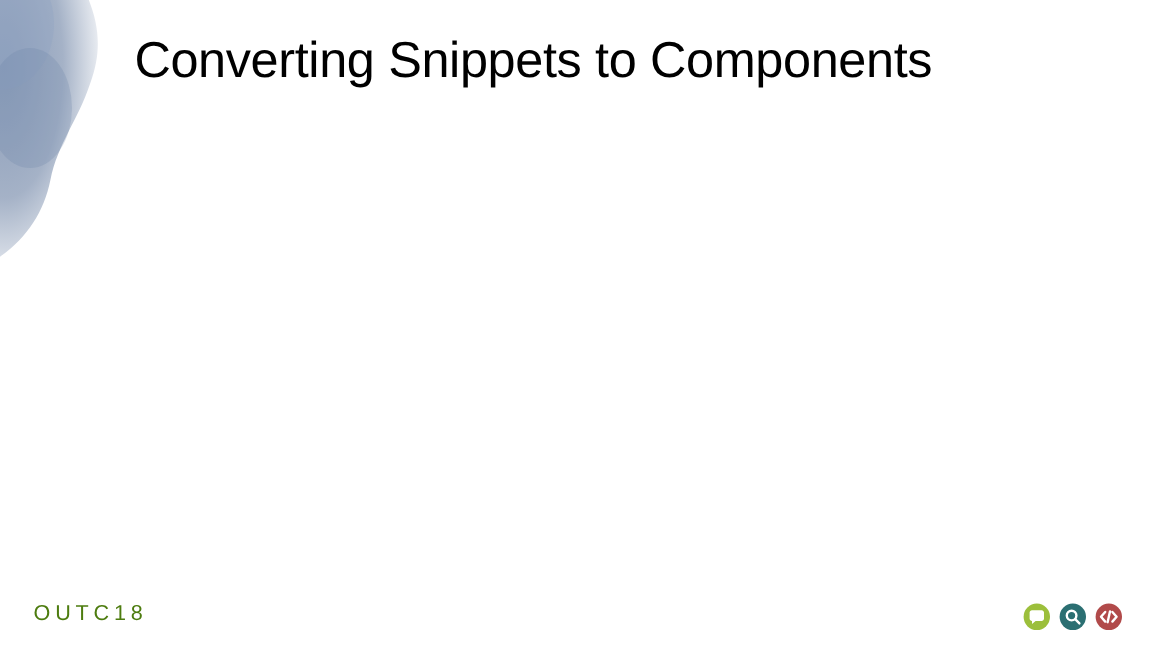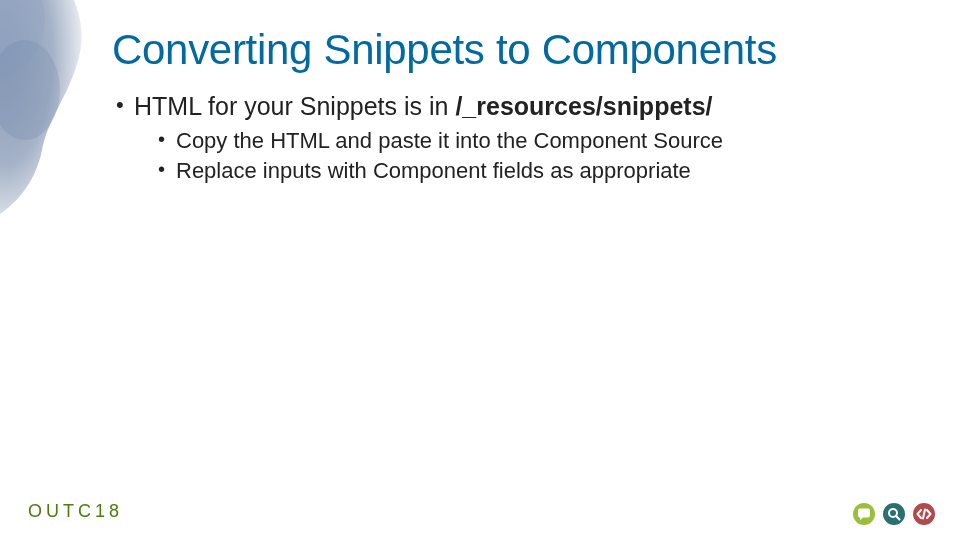--- a/index.html
+++ b/index.html
@@ -24,21 +24,21 @@
     position: absolute;
     top: 28px;
     left: 112px;
     right: 40px;
   }
 
   .title {
     font-size: 42px;
     font-weight: 400;
     line-height: 1.05;
-    color: #0369a1;
+    color: #000000;
     margin-bottom: 18px;
     letter-spacing: -0.3px;
   }
 
   ul.level1 {
     list-style: none;
     padding-left: 4px;
   }
   ul.level1 > li {
     font-size: 25px;
@@ -115,29 +115,20 @@
     </radialGradient>
   </defs>
   <path fill="url(#wc)" d="M0,0 L95,0 C110,30 118,55 105,90 C95,120 78,140 72,170 C66,200 48,225 20,240 C5,248 0,250 0,250 Z"></path>
   <ellipse cx="30" cy="40" rx="45" ry="55" fill="#8fa3c2" opacity="0.35"></ellipse>
   <ellipse cx="55" cy="110" rx="35" ry="50" fill="#6b82a6" opacity="0.25"></ellipse>
 </svg>
 
 <div class="content">
   <h1 class="title">Converting Snippets to Components</h1>
 
-  <ul class="level1">
-    <li>
-      <span>HTML for your Snippets is in </span><span class="bold">/_resources/snippets/</span>
-      <ul class="level2">
-        <li><span>Copy the HTML and paste it into the Component Source</span></li>
-        <li><span>Replace inputs with Component fields as appropriate</span></li>
-      </ul>
-    </li>
-  </ul>
 </div>
 
 <div class="footer-left">OUTC18</div>
 
 <div class="footer-right">
 
   <svg width="24" height="24" viewBox="0 0 24 24">
     <circle cx="12" cy="12" r="11" fill="#9cbf3b"></circle>
     <path d="M6 8.5c0-1.1.9-2 2-2h8c1.1 0 2 .9 2 2v5c0 1.1-.9 2-2 2h-5l-3 2.5V15.5H8c-1.1 0-2-.9-2-2v-5z" fill="#ffffff"></path>
   </svg>

